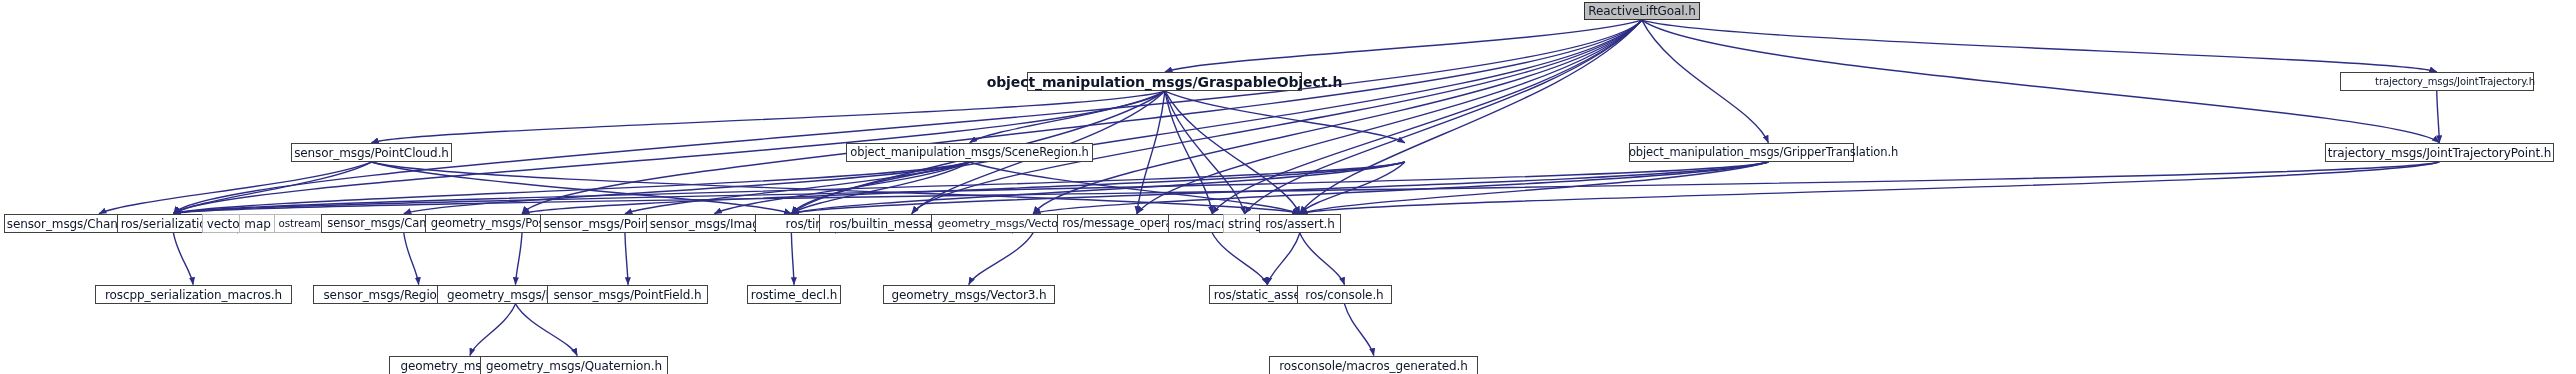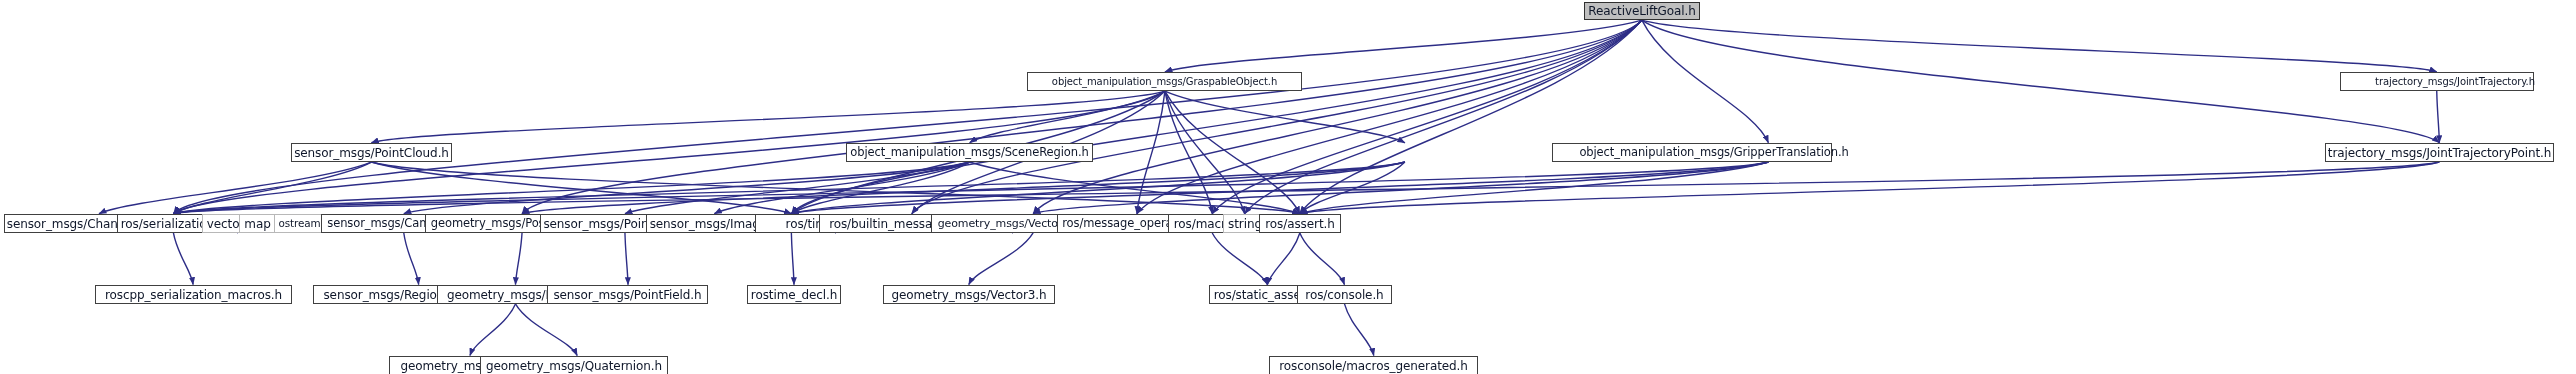--- a/index.html
+++ b/index.html
@@ -108,32 +108,32 @@
         <path d="M1384,266 C1397.86,292.55 1439.377,307.3 1447,325" marker-end="url(#arrow)"></path>
         <path d="M262,249 C284,241 284,267 264,261" marker-end="url(#arrow)"></path>
         <path d="M945,249 C967,241 967,267 947,261" marker-end="url(#arrow)"></path>
         <path d="M1147,249 C1169,241 1169,267 1149,261" marker-end="url(#arrow)"></path>
       </g>
   </svg>
 <div class="node root" style="left: 1584px; top: 1.8px; width: 116px; height: 18.4px;">
       <span>ReactiveLiftGoal.h</span>
     </div>
     <div class="node" style="left: 1027px; top: 72px; width: 275px; height: 19px;">
-      <span style="font-size: 10px;">object_manipulation_msgs/GraspableObject.h</span>
+      <span style="font-size: 14px; font-weight: bold;">object_manipulation_msgs/GraspableObject.h</span>
     </div>
     <div class="node" style="left: 2340px; top: 72px; width: 194px; height: 19px;">
       <span style="font-size: 10px; margin-left: 36px;">trajectory_msgs/JointTrajectory.h</span>
     </div>
     <div class="node" style="left: 291px; top: 143px; width: 161px; height: 19px;">
       <span>sensor_msgs/PointCloud.h</span>
     </div>
     <div class="node" style="left: 846px; top: 143px; width: 247px; height: 19px;">
       <span style="font-size: 11.5px;">object_manipulation_msgs/SceneRegion.h</span>
     </div>
-    <div class="node" style="left: 1552px; top: 143px; width: 280px; height: 19px; padding-left: 44px;">
+    <div class="node" style="left: 1629px; top: 143px; width: 225px; height: 19px; padding-left: 44px;">
       <span style="font-size: 11.5px;">object_manipulation_msgs/GripperTranslation.h</span>
     </div>
     <div class="node" style="left: 2325px; top: 143px; width: 229px; height: 19px;">
       <span>trajectory_msgs/JointTrajectoryPoint.h</span>
     </div>
     <div class="node" style="left: 3.5px; top: 214px; width: 191px; height: 19px;">
       <span>sensor_msgs/ChannelFloat32.h</span>
     </div>
     <div class="node" style="left: 117px; top: 214px; width: 112px; height: 19px;">
       <span>ros/serialization.h</span>

